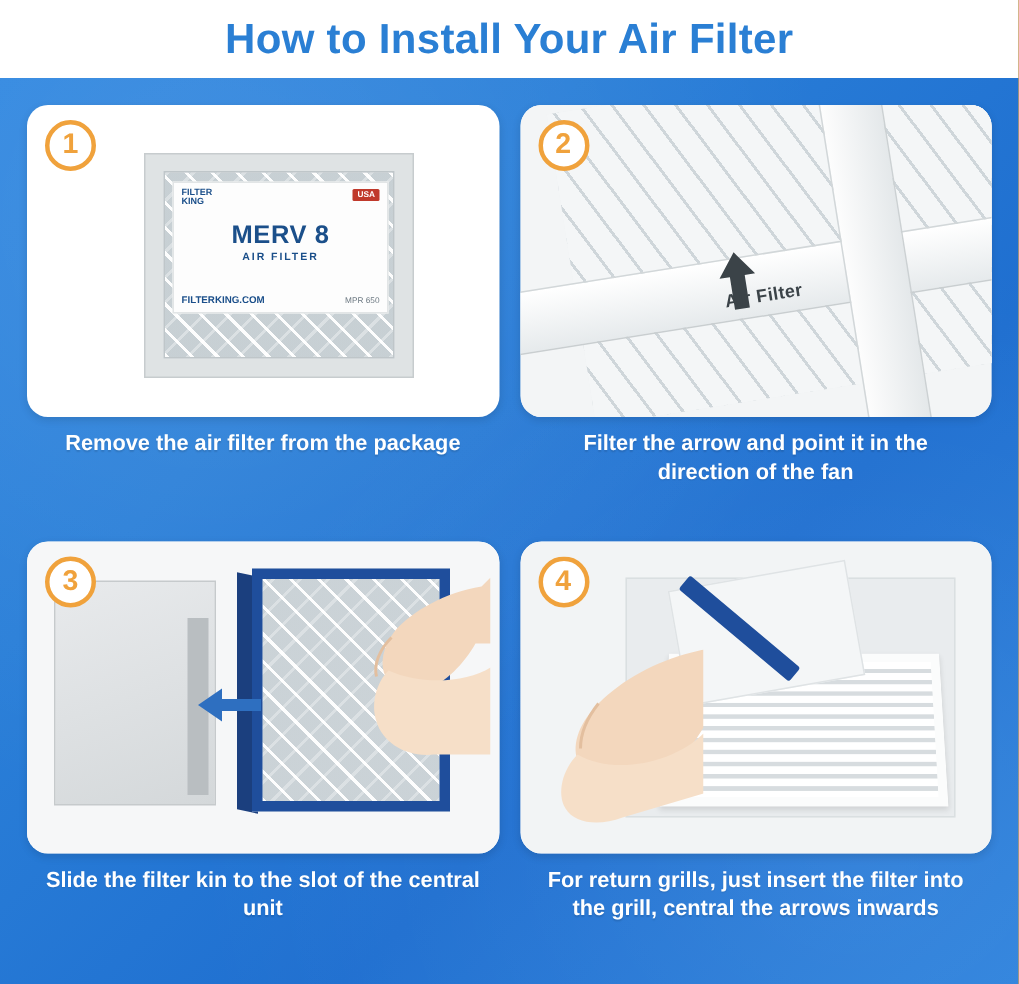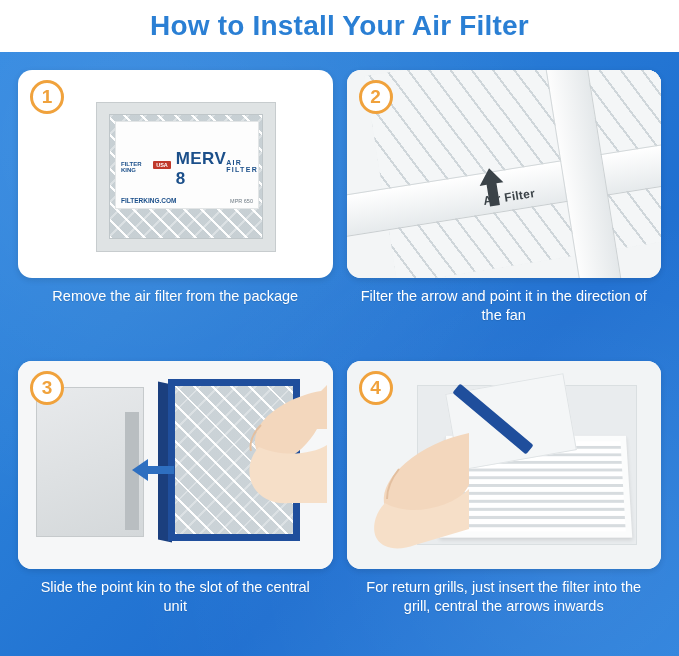--- a/index.html
+++ b/index.html
@@ -93,21 +93,21 @@
     font-weight: bold;
     display: flex;
     align-items: center;
     justify-content: center;
     z-index: 5;
     box-sizing: border-box;
   }
   .caption {
     color: #ffffff;
     font-size: 14.5px;
-    font-weight: normal;
+    font-weight: bold;
     text-align: center;
     line-height: 1.3;
     margin-top: 9px;
     padding: 0 12px;
     text-shadow: 0 1px 1px rgba(0,0,0,0.12);
   }
   .photo {
     position: absolute;
     left: 0; top: 0;
     width: 100%;
@@ -133,21 +133,21 @@
     box-sizing: border-box;
   }
   .f1-label {
     position: absolute;
     left: 18px; top: 18px;
     width: 144px; height: 88px;
     background: #fdfdfd;
     border: 1px solid #e2e5e6;
     box-sizing: border-box;
     display: flex;
-    flex-direction: row;
+    flex-direction: column;
     align-items: center;
   }
   .f1-brandrow {
     width: 100%;
     display: flex;
     align-items: flex-start;
     justify-content: space-between;
     padding: 4px 5px 0 5px;
     box-sizing: border-box;
   }
@@ -418,21 +418,21 @@
           </div>
           <div class="f3-hand">
             <svg viewBox="0 0 96 130" width="96" height="130" aria-hidden="true">
               <path d="M90,6 C66,10 44,22 32,36 C24,46 22,58 26,66 C30,74 42,78 54,74 C66,70 78,58 86,44 L96,44 L96,0 Z" fill="#f3d7bd"></path>
               <path d="M28,62 C20,70 16,84 20,96 C24,110 40,120 58,118 L96,118 L96,60 C80,70 50,72 28,62 Z" fill="#f6dfc8"></path>
               <path d="M30,40 C22,48 18,58 20,66" fill="none" stroke="#e3bf9f" stroke-width="2"></path>
             </svg>
           </div>
         </div>
       </div>
-      <div class="caption">Slide the point kin to the slot of the central unit</div>
+      <div class="caption">Slide the filter kin to the slot of the central unit</div>
     </div>
 
     <div class="step">
       <div class="card">
         <div class="badge">4</div>
         <div class="photo">
           <div class="f4-bg"></div>
           <div class="f4-ceiling"></div>
           <div class="f4-grill"></div>
           <div class="f4-filter"></div>

